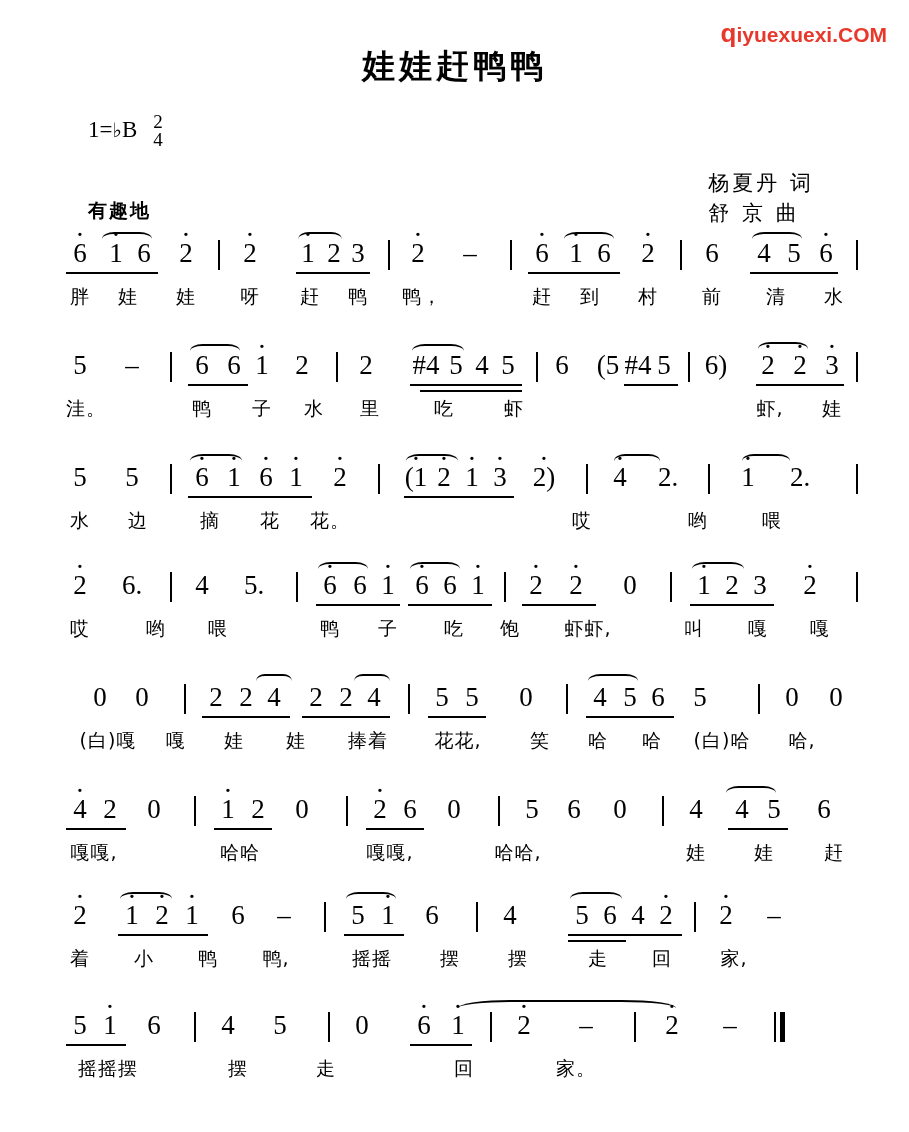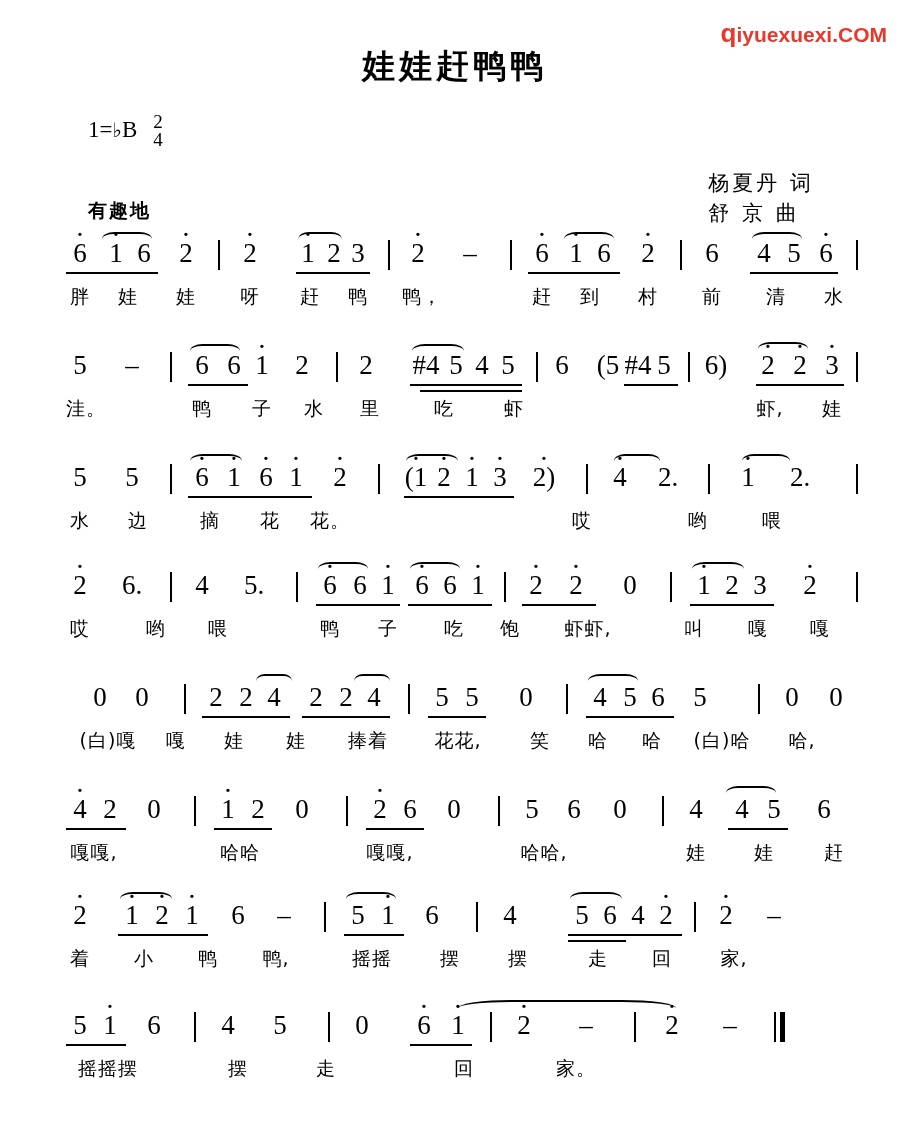--- a/index.html
+++ b/index.html
@@ -466,21 +466,21 @@
     <div class="underline" style="left:8px;top:34px;width:60px"></div>
     <div class="underline" style="left:156px;top:34px;width:58px"></div>
     <div class="underline" style="left:308px;top:34px;width:58px"></div>
     <div class="underline" style="left:670px;top:34px;width:60px"></div>
     <div class="slur" style="left:668px;top:-8px;width:50px"></div>
   </div>
   <div class="lyrics">
     <div class="lyr" style="left:36px">嘎嘎,</div>
     <div class="lyr" style="left:182px">哈哈</div>
     <div class="lyr" style="left:332px">嘎嘎,</div>
-    <div class="lyr" style="left:486px">哈哈,</div>
+    <div class="lyr" style="left:460px">哈哈,</div>
     <div class="lyr" style="left:638px">娃</div>
     <div class="lyr" style="left:706px">娃</div>
     <div class="lyr" style="left:776px">赶</div>
   </div>
 </div>
 
 <div class="system" style="top:900px">
   <div class="notes">
     <div class="tok dotAbove" style="left:22px">2</div>
     <div class="tok dotAbove" style="left:74px">1</div>

